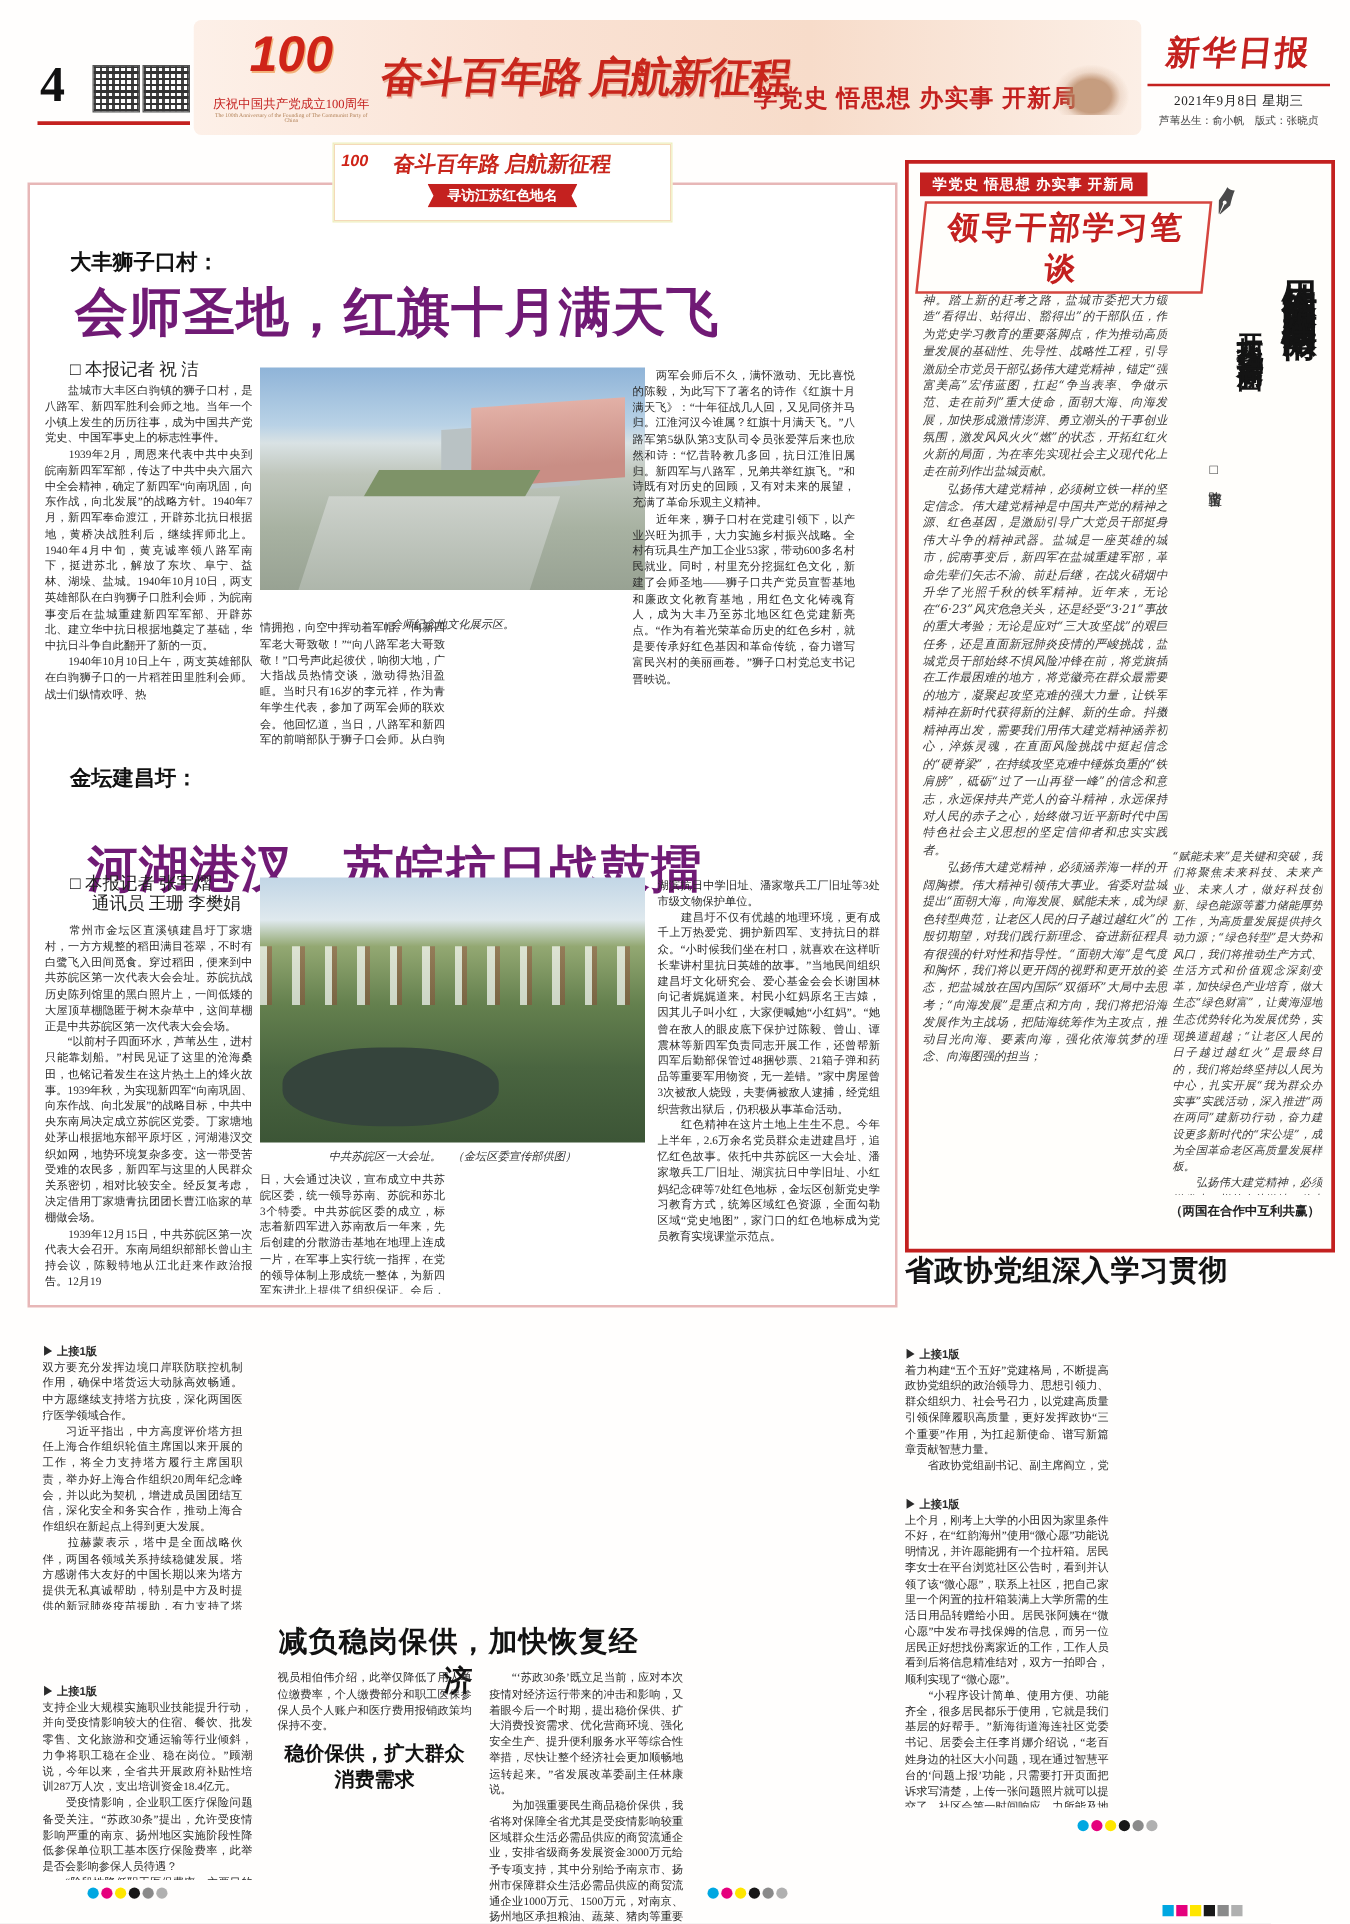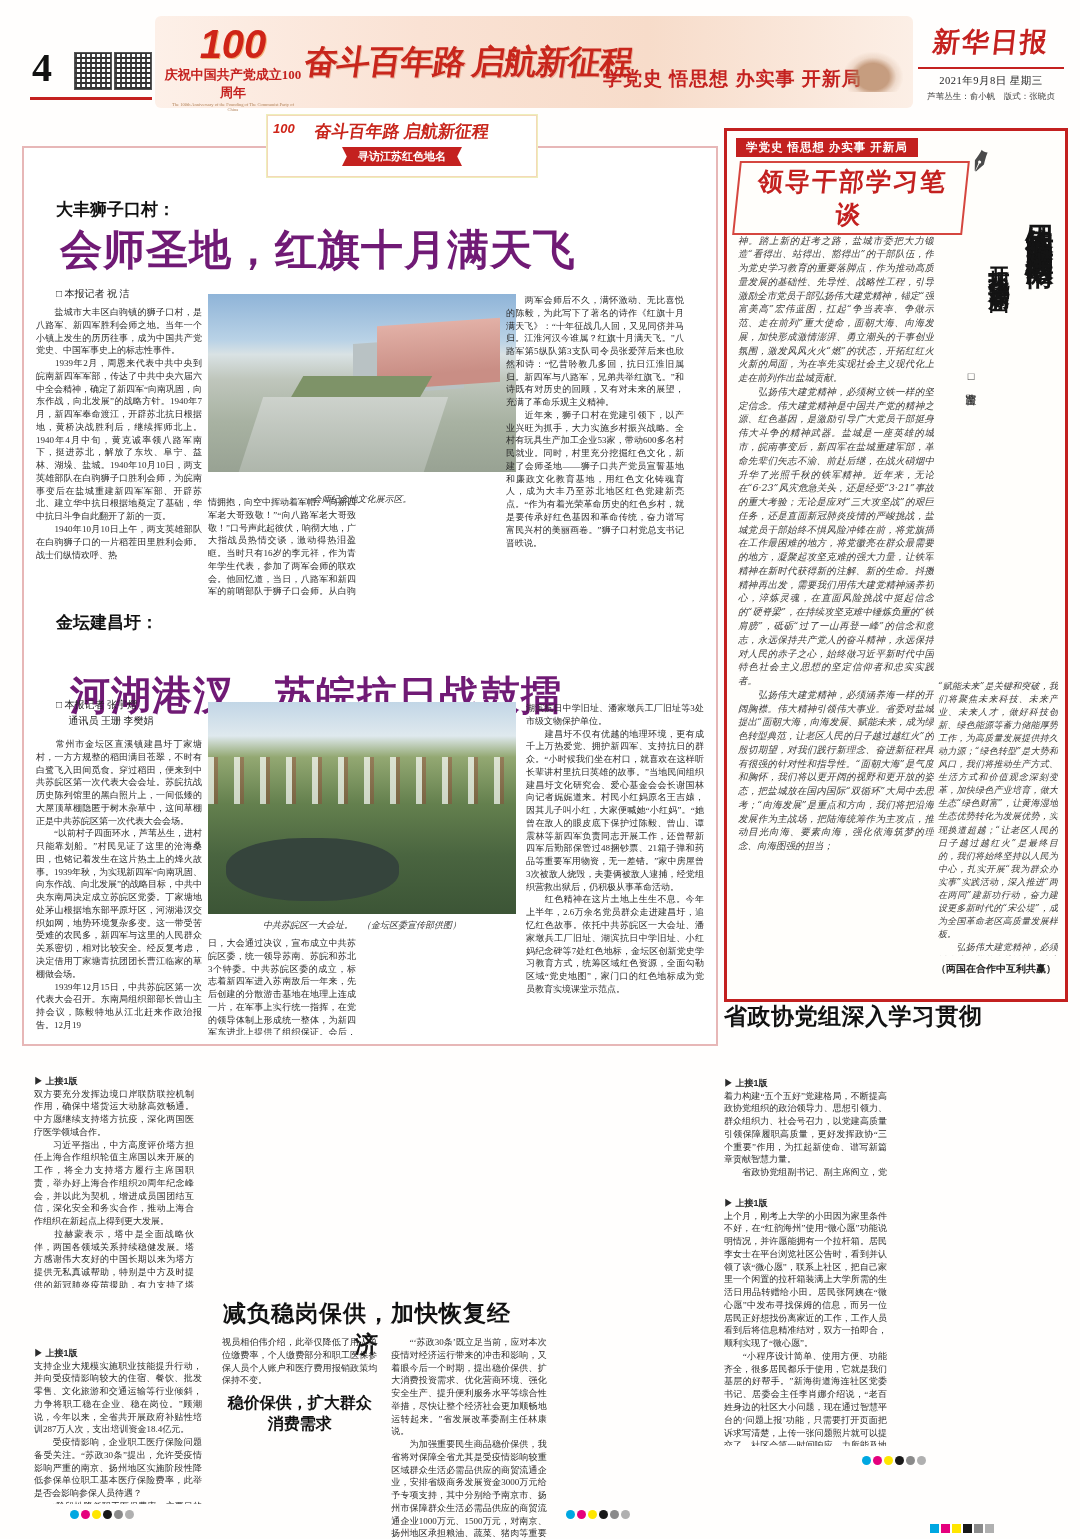--- a/index.html
+++ b/index.html
@@ -17,21 +17,21 @@
   .qr{width:36px;height:36px;border:1px solid #555;background:
       repeating-linear-gradient(0deg,#333 0 2px,transparent 2px 5px),
       repeating-linear-gradient(90deg,#444 0 2px,#fff 2px 5px);}
   .qr1{left:74px;top:52px;} .qr2{left:114px;top:52px;}
   .hdr-redline{left:30px;top:97px;width:122px;height:3px;background:#c4211f;}
   .banner-wash{left:155px;top:16px;width:758px;height:92px;border-radius:6px;
       background:linear-gradient(90deg,#fdf0e8 0%,#fae2d4 35%,#f7dcca 65%,#fcefe6 100%);}
   .logo100{left:8px;top:8px;width:140px;text-align:center;}
   .logo100-num{font-family:"Liberation Sans",sans-serif;font-weight:bold;font-style:italic;
       font-size:40px;color:#cf2418;line-height:1;text-shadow:1px 1px 0 #f2b27a;}
-  .logo100-cn{font-size:13px;color:#c4211f;font-weight:bold;margin-top:2px;}
+  .logo100-cn{font-size:10px;color:#c4211f;font-weight:normal;margin-top:12px;}
   .logo100-en{font-size:5px;color:#b28258;transform:scale(.9);}
   .callig{left:150px;top:24px;font-size:33px;font-weight:bold;color:#c8261c;white-space:nowrap;
       font-family:"Liberation Serif",serif;transform:skewX(-8deg);letter-spacing:-1px;text-shadow:1px 1px 0 #e8b49e;}
   .hdr-slogan{left:448px;top:50px;font-size:19px;color:#c4211f;letter-spacing:1px;white-space:nowrap;}
   .boat{left:688px;top:36px;width:60px;height:40px;opacity:.75;filter:blur(.5px);
       background:radial-gradient(ellipse at 50% 62%,#b5835f 0 38%,rgba(181,131,95,.25) 55%,transparent 72%);}
   .masthead-block{left:918px;top:24px;width:146px;text-align:center;}
   .masthead{font-size:27px;font-weight:bold;color:#c4211f;transform:skewX(-6deg);letter-spacing:2px;
       font-family:"Liberation Serif",serif;}
   .mast-rule{height:2px;background:#c4211f;margin:7px 0 5px 0;}
@@ -44,21 +44,21 @@
       box-shadow:0 0 0 1px #f4d9b8 inset;text-align:center;z-index:5;}
   .badge-mini100{position:absolute;left:6px;top:6px;font-family:"Liberation Sans",sans-serif;
       font-weight:bold;font-style:italic;font-size:13px;color:#cf2418;}
   .badge-callig{margin-top:5px;font-size:17px;font-weight:bold;color:#c8261c;transform:skewX(-8deg);
       white-space:nowrap;}
   .badge-ribbon{display:inline-block;margin-top:4px;background:#c4211f;color:#fff;font-size:11px;
       font-weight:bold;padding:2px 16px;clip-path:polygon(0 0,100% 0,96% 50%,100% 100%,0 100%,4% 50%);}
 
   .kicker{font-size:17px;color:#111;}
   .headline-xl{font-size:42px;letter-spacing:1px;color:#701a75;text-align:left;white-space:nowrap;font-family:Liberation Serif, serif;}
-  .byline{font-size:10px;color:#222;}
+  .byline{font-size:14px;color:#222;}
   .caption{font-size:9px;text-align:center;color:#333;}
   .photo{overflow:hidden;}
   .photo1{background:linear-gradient(180deg,#8fb4d8 0%,#b9d2e6 26%,#d9e2e4 34%,#bfc6bc 48%,#a8b2a2 72%,#98a293 100%);}
   .ph1-bld{position:absolute;right:5%;top:16%;width:40%;height:36%;
       background:linear-gradient(180deg,#e2b0a6 0,#c98e85 80%);transform:skewY(-4deg);box-shadow:-30px 10px 0 -6px #b9c2c4;}
   .ph1-lawn{position:absolute;left:28%;top:46%;width:42%;height:18%;background:#7e9368;transform:skewX(-30deg);}
   .ph1-plaza{position:absolute;left:14%;bottom:0;width:60%;height:42%;
       background:linear-gradient(180deg,#cdd2cc 0,#aeb6ab 100%);transform:skewX(-18deg);}
   .photo2{background:linear-gradient(180deg,#c2d6e6 0%,#dfe9ee 16%,#93a872 26%,#64804e 48%,#4a6540 72%,#3c5536 100%);}
   .ph2-pond{position:absolute;left:6%;bottom:6%;width:56%;height:30%;background:#35443c;border-radius:45%;}

